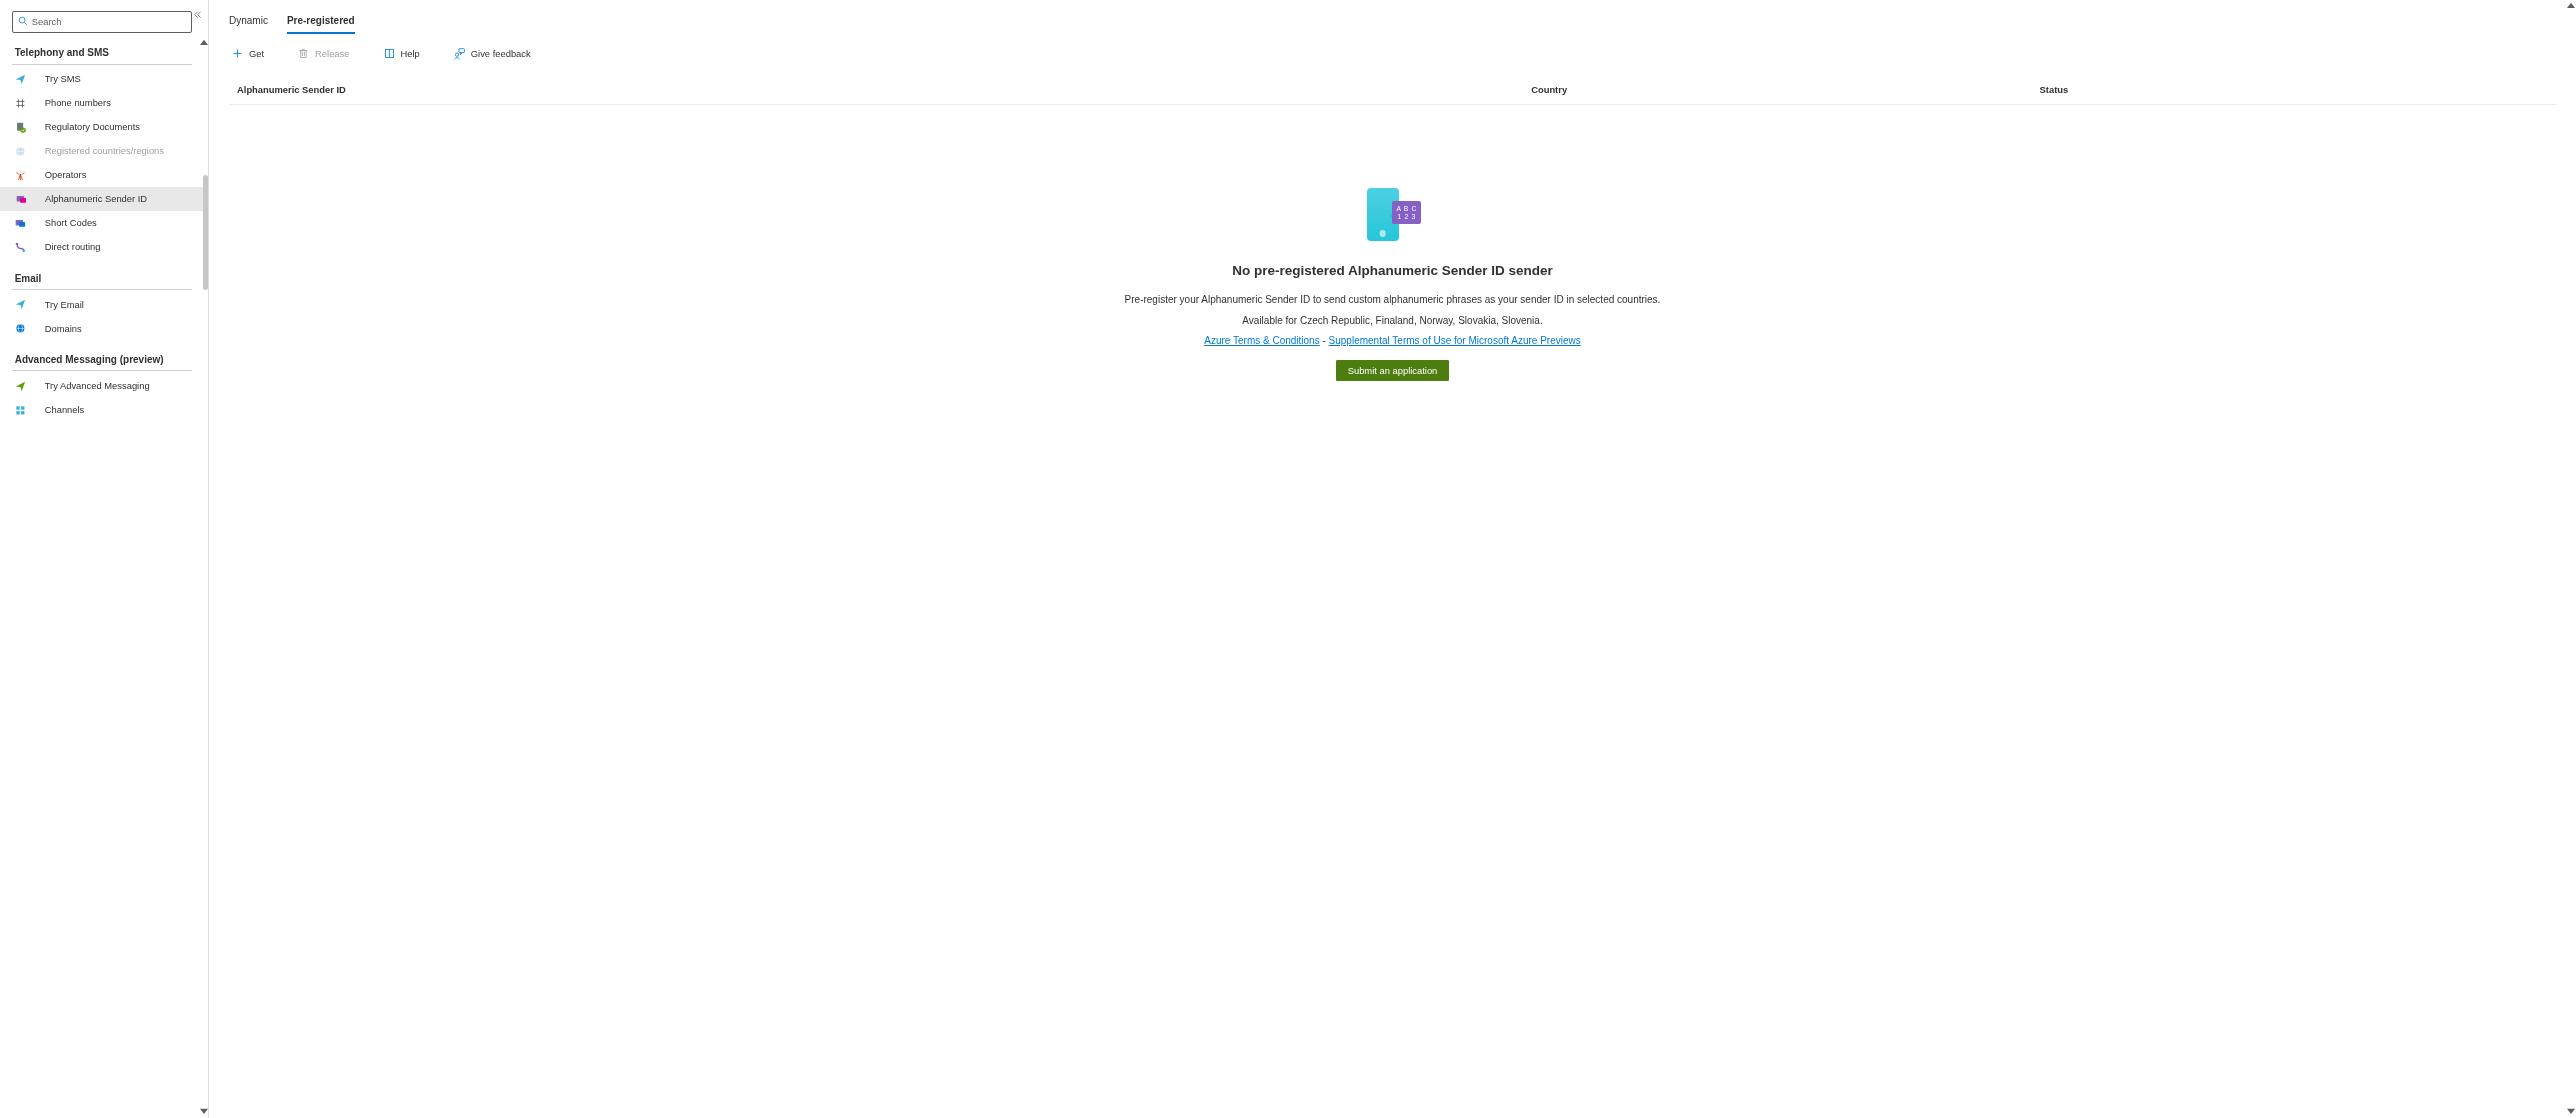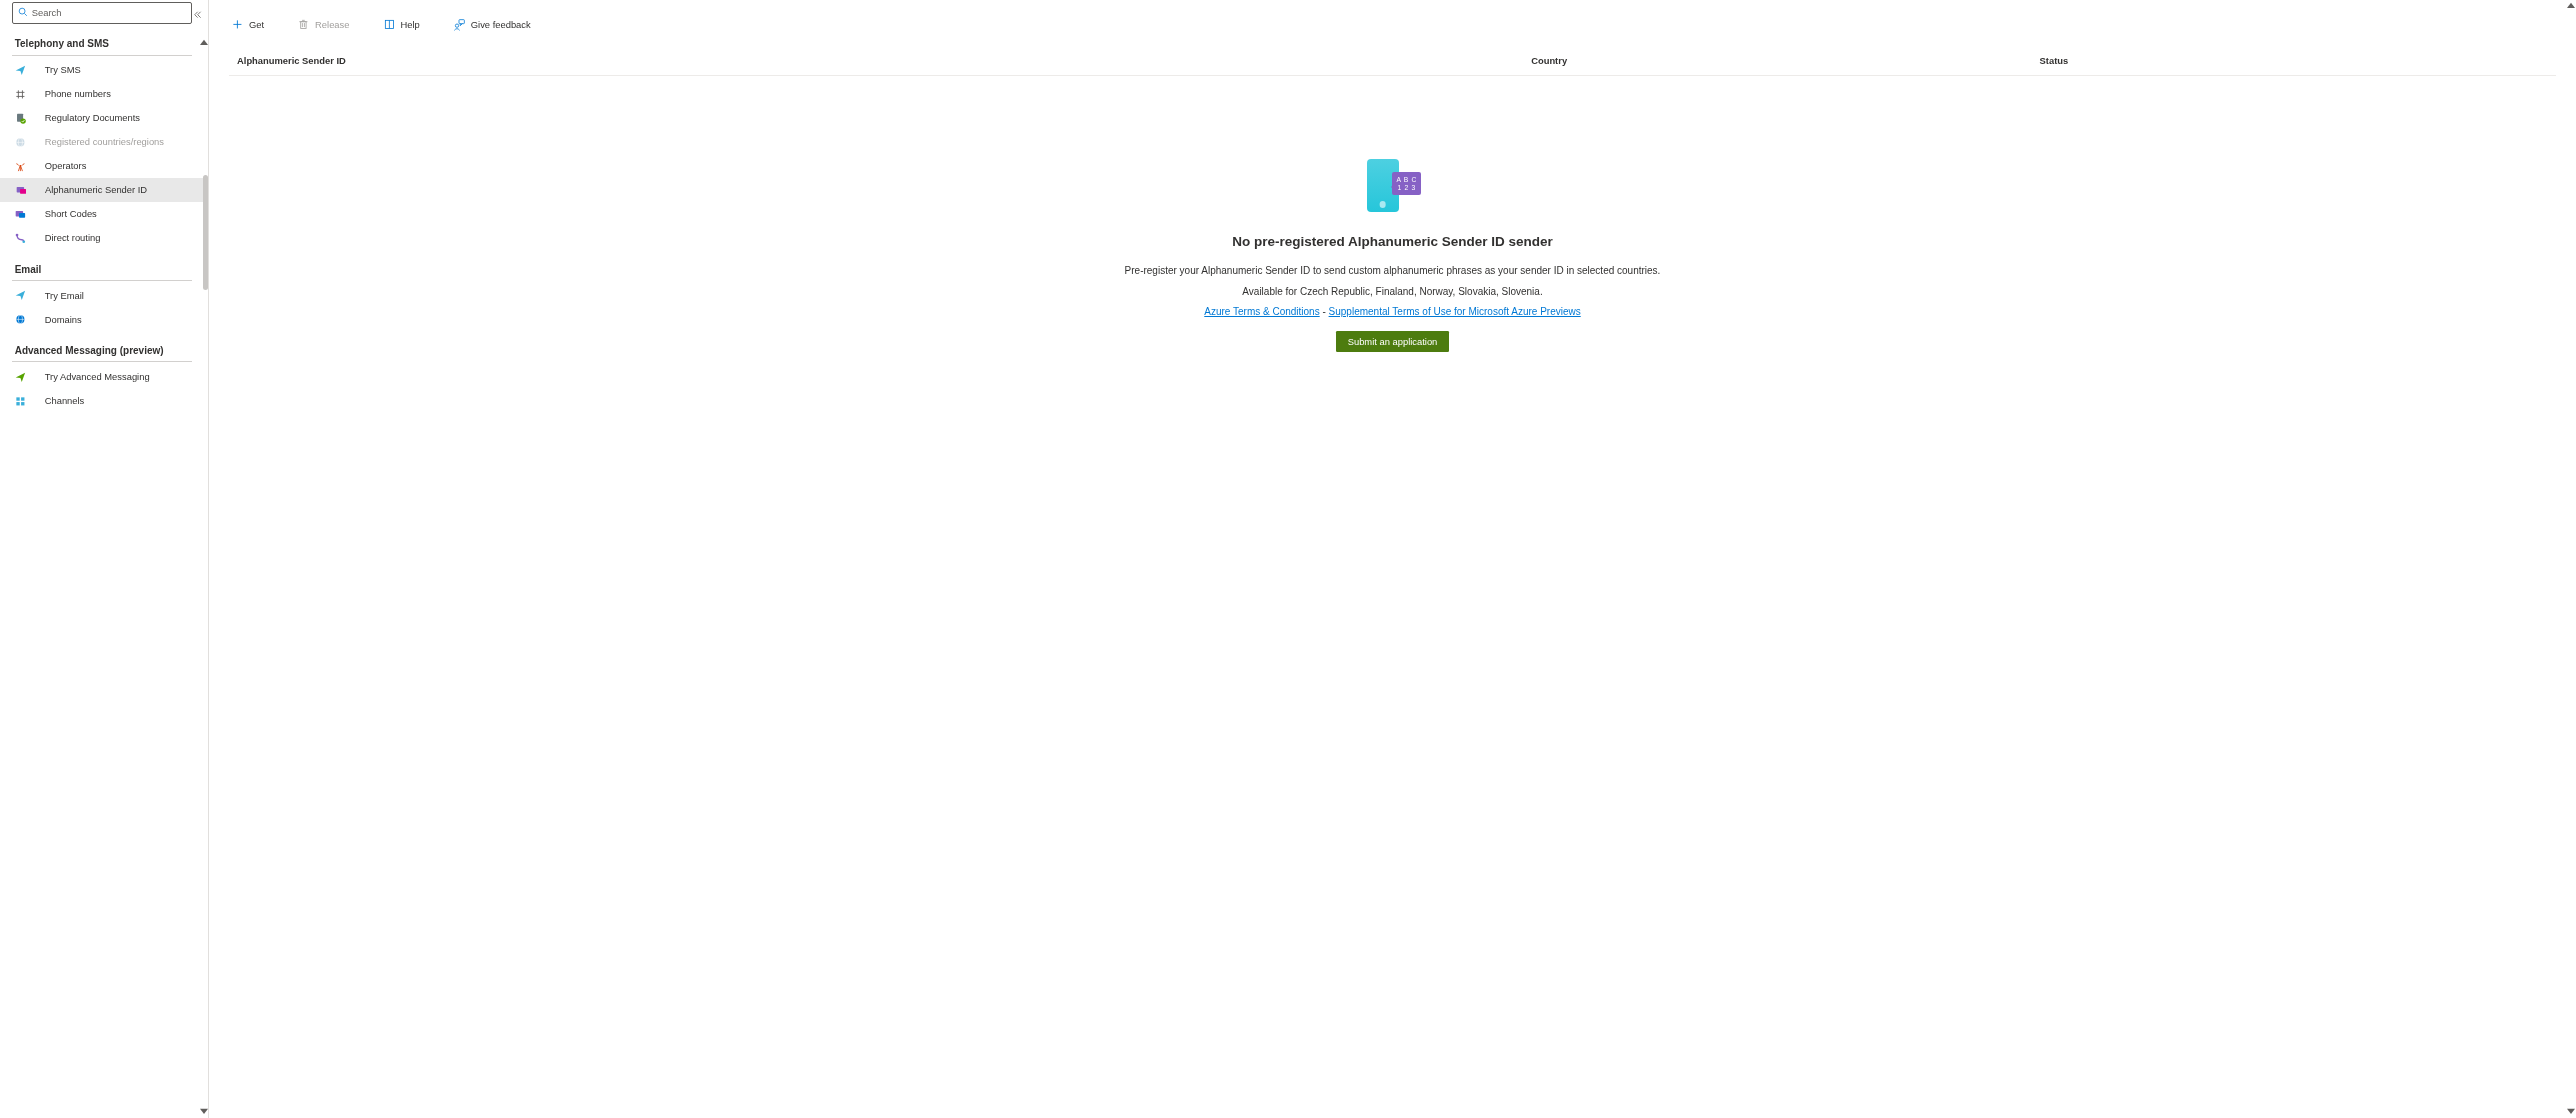--- a/index.html
+++ b/index.html
@@ -19,21 +19,21 @@
   width: 100vw;
   height: 100vh;
   position: relative;
 }
 .sidebar {
   width: 209px;
   min-width: 209px;
   height: 100%;
   border-right: 0.7px solid #e1dfdd;
   overflow-y: auto;
-  padding: 2px 0 8px 12px;
+  padding: 11px 0 8px 12px;
   position: relative;
 }
 .collapse-bar {
   position: absolute;
   top: 8px;
   right: 4px;
   width: 13.5px;
   height: 13.5px;
   display: flex;
   align-items: center;
@@ -452,20 +452,24 @@
   </div>
 
   <div class="main">
 
     <span class="main-arrow up">
       <svg width="8" height="6.7" viewBox="0 0 12 8">
           <polygon points="6,0 12,8 0,8" fill="#605e5c"></polygon>
         </svg>
     </span>
 
+    <div class="tabs">
+      <div class="tab">Dynamic</div>
+      <div class="tab active">Pre-registered</div>
+    </div>
 
     <div class="toolbar">
       <button class="tool-btn">
         <span class="ticon">
           <svg width="10.8" height="10.8" viewBox="0 0 16 16" stroke="#0078d4" stroke-width="1.3">
               <line x1="8" y1="2" x2="8" y2="14"></line>
               <line x1="2" y1="8" x2="14" y2="8"></line>
             </svg>
         </span>
         <span>Get</span>

